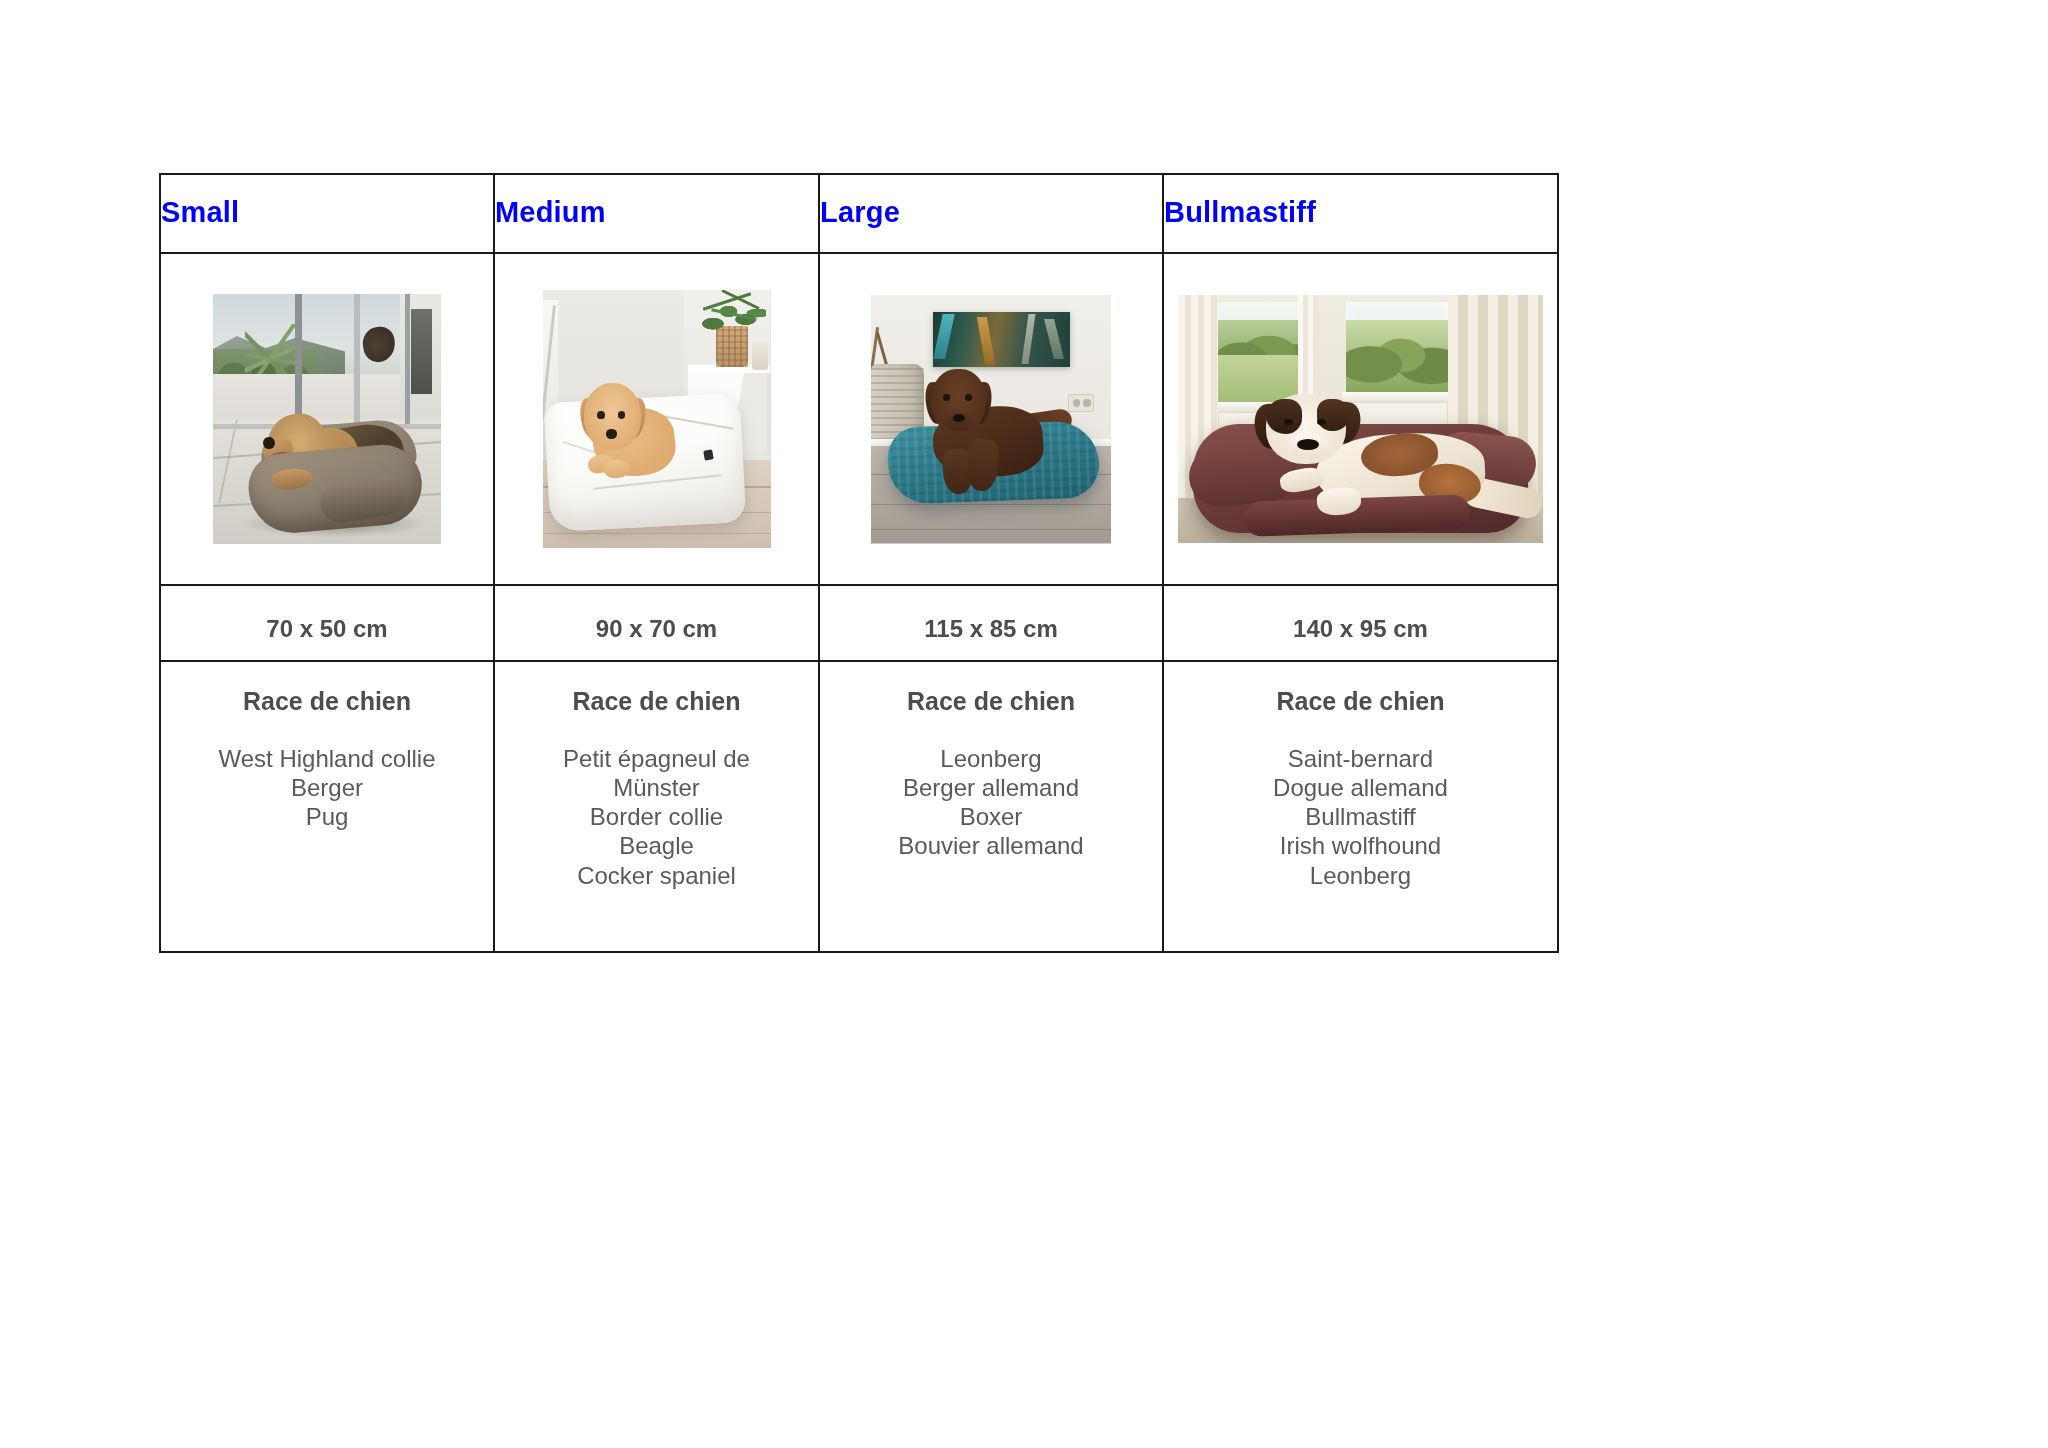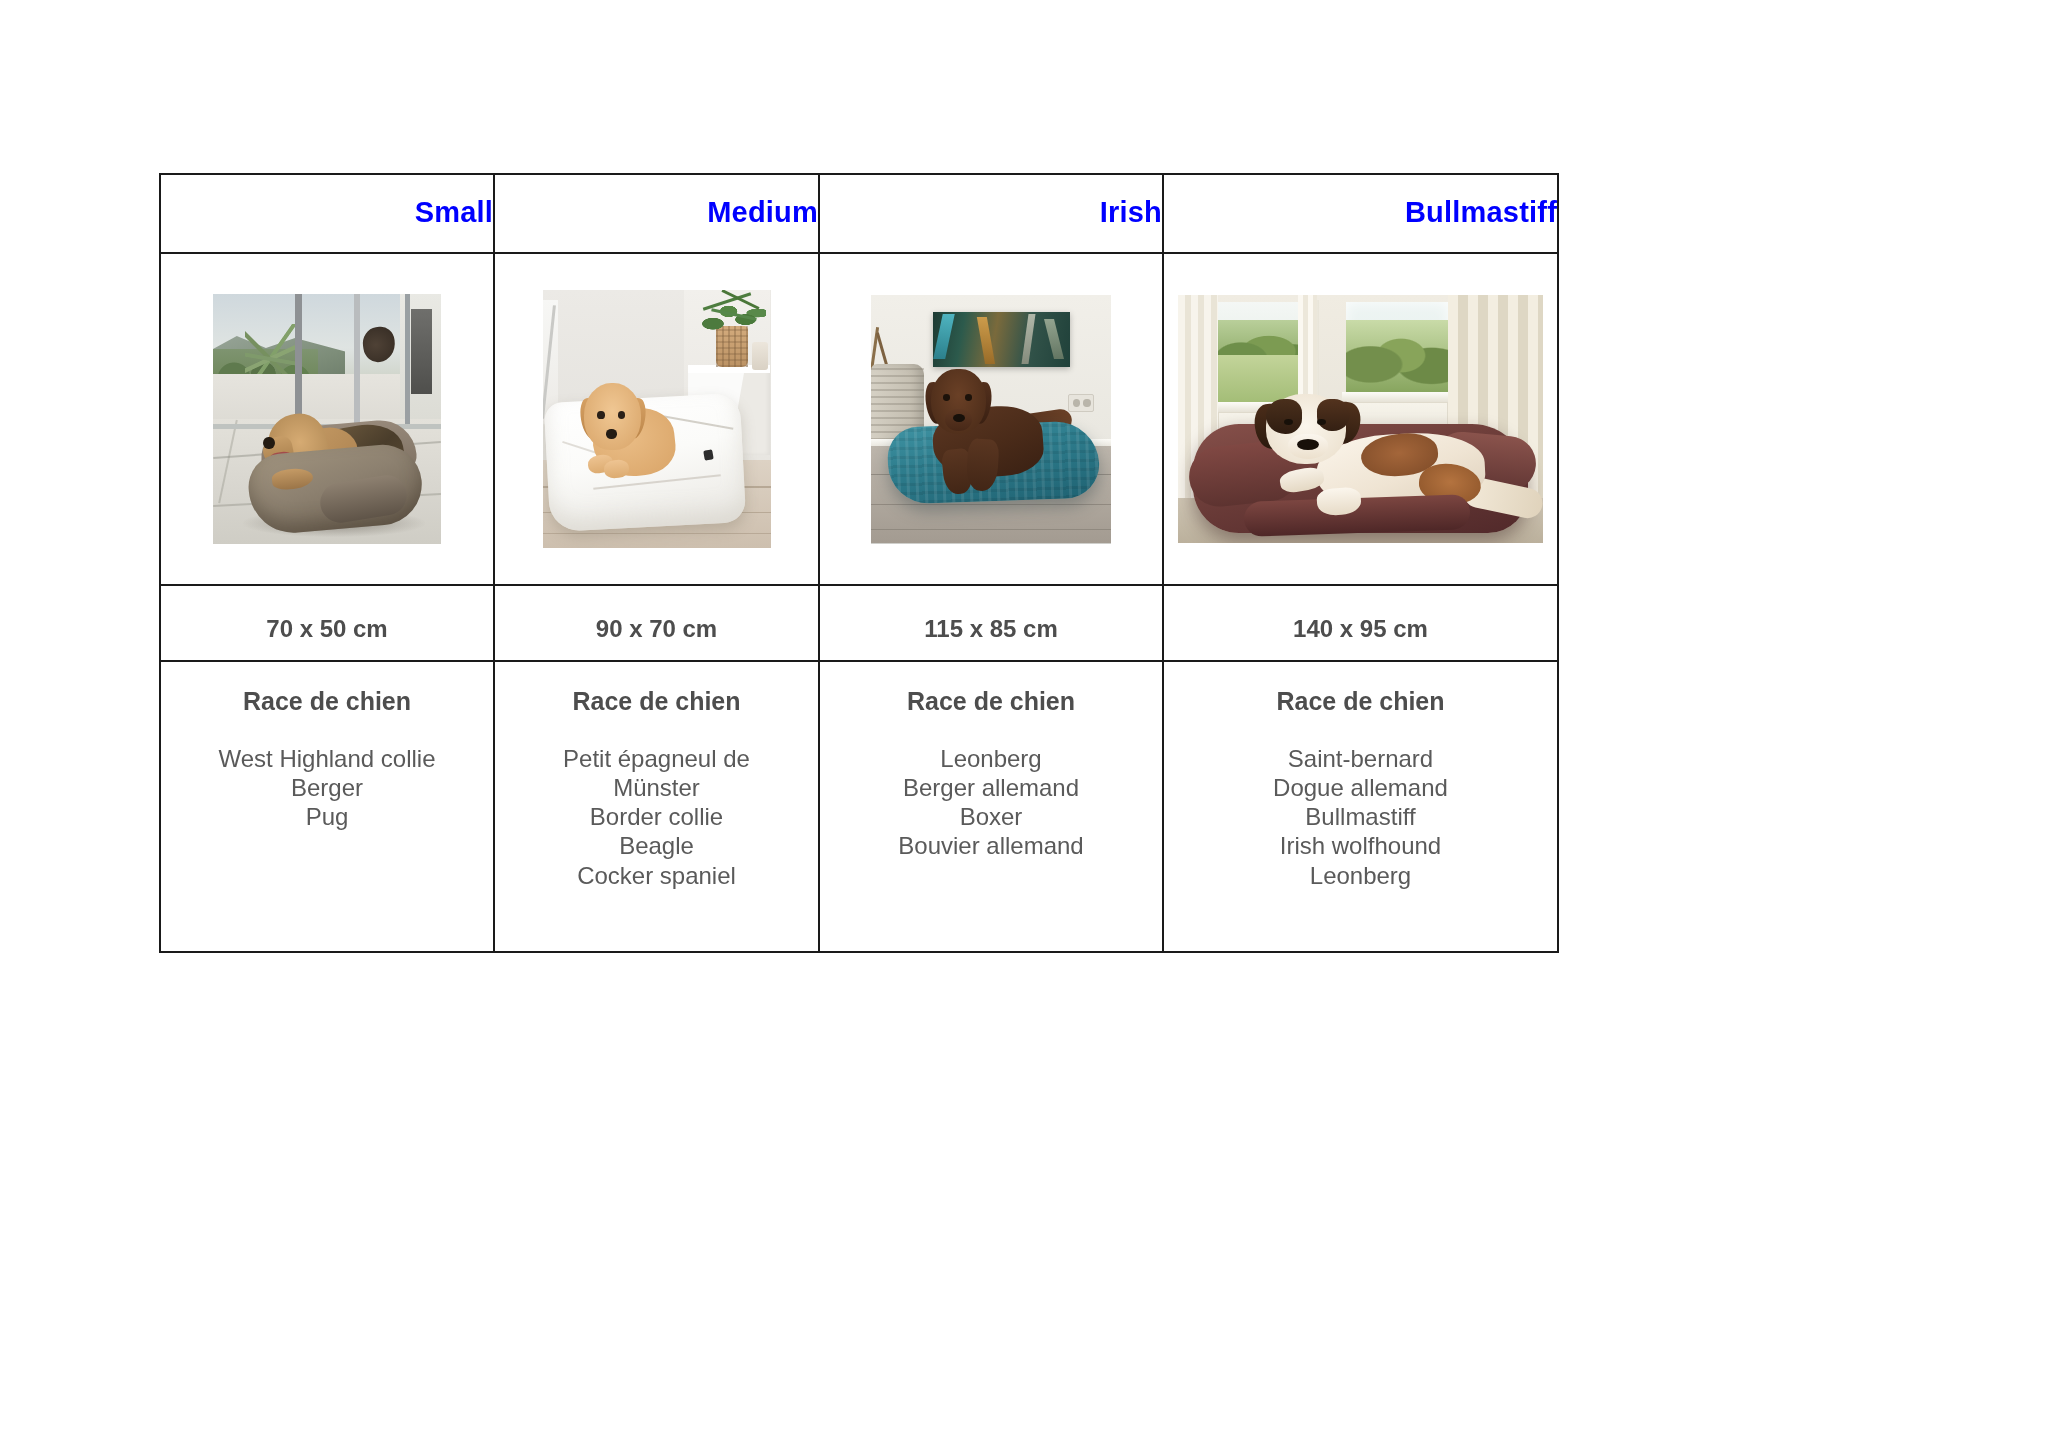--- a/index.html
+++ b/index.html
@@ -43,21 +43,21 @@
   }
 
   col.c1 { width: 334px; }
   col.c2 { width: 325px; }
   col.c3 { width: 344px; }
   col.c4 { width: 395px; }
 
   
   tr.row-head td { height: 79px; }
   .head-label {
-    text-align: right;
+    text-align: left;
     font-size: 29px;
     font-weight: bold;
     color: #0000ff;
     letter-spacing: 0.2px;
     line-height: 1;
     padding-bottom: 2px;
   }
 
   
   tr.row-photo td { height: 330px; vertical-align: middle; }
@@ -445,21 +445,21 @@
     <tbody>
 
       <tr class="row-head">
         <td>
           <div class="head-label">Small</div>
         </td>
         <td>
           <div class="head-label">Medium</div>
         </td>
         <td>
-          <div class="head-label">Irish</div>
+          <div class="head-label">Large</div>
         </td>
         <td>
           <div class="head-label">Bullmastiff</div>
         </td>
       </tr>
 
       <tr class="row-photo">
 
         <td>
           <div class="photo-wrap">

